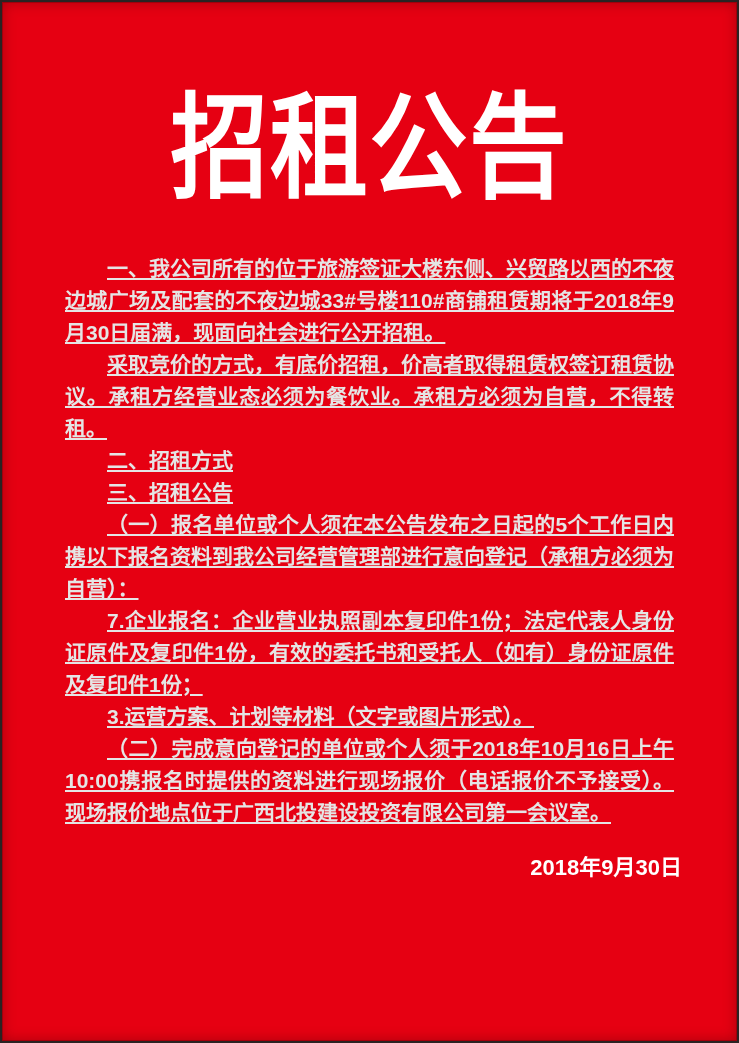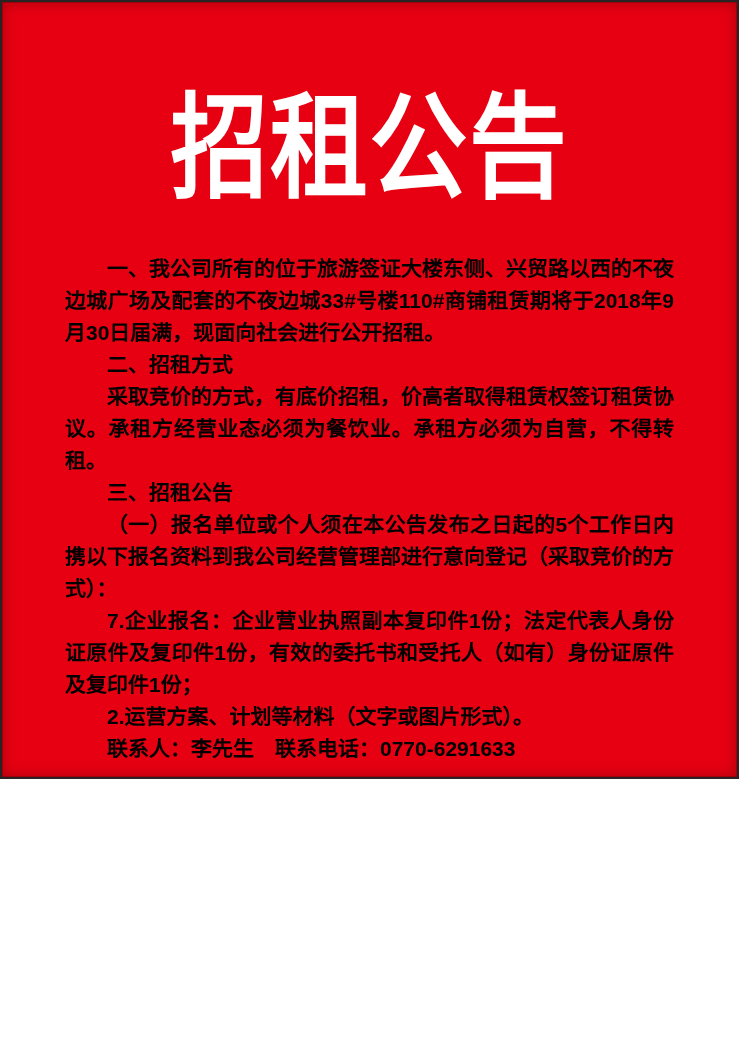--- a/index.html
+++ b/index.html
@@ -3,21 +3,21 @@
 <meta charset="utf-8">
 <style>
   html, body {
     margin: 0;
     padding: 0;
     background: #ffffff;
   }
   .page {
     position: relative;
     width: 739px;
-    height: 779px;
+    height: 1043px;
     box-sizing: border-box;
     background: #e60012;
     border: 2px solid #2a2323;
     box-shadow: inset 0 0 0 1px rgba(90,0,6,0.35), inset 0 0 14px rgba(90,0,6,0.45);
     overflow: hidden;
     font-family: "Liberation Sans", "DejaVu Sans", sans-serif;
   }
   .title {
     margin: 0;
     padding-top: 88px;
@@ -27,25 +27,26 @@
     font-weight: bold;
     font-size: 115px;
     line-height: 115px;
     letter-spacing: 2px;
     white-space: nowrap;
     transform: scaleX(0.85);
     transform-origin: 50% 50%;
   }
   .body {
     margin: 48px 63px 0 63px;
-    color: #000000;
+    color: #e5e5e5;
     font-weight: bold;
     font-size: 21px;
     line-height: 32px;
     text-align: justify;
+    text-decoration: underline;
   }
   .body p {
     margin: 0;
     text-indent: 2em;
   }
   .contact .phone-label {
     margin-left: 1em;
   }
   .signature {
     margin: 22px 55px 0 auto;
@@ -59,26 +60,26 @@
 </style>
 </head>
 <body>
 
 <div class="page">
 
   <h1 class="title">招租公告</h1>
 
   <div class="body">
     <p>一、我公司所有的位于旅游签证大楼东侧、兴贸路以西的不夜边城广场及配套的不夜边城33#号楼110#商铺租赁期将于2018年9月30日届满，现面向社会进行公开招租。</p>
+    <p>采取竞价的方式，有底价招租，价高者取得租赁权签订租赁协议。承租方经营业态必须为餐饮业。承租方必须为自营，不得转租。</p>
     <p>二、招租方式</p>
-    <p>采取竞价的方式，有底价招租，价高者取得租赁权签订租赁协议。承租方经营业态必须为餐饮业。承租方必须为自营，不得转租。</p>
     <p>三、招租公告</p>
-    <p>（一）报名单位或个人须在本公告发布之日起的5个工作日内携以下报名资料到我公司经营管理部进行意向登记（采取竞价的方式）：</p>
+    <p>（一）报名单位或个人须在本公告发布之日起的5个工作日内携以下报名资料到我公司经营管理部进行意向登记（承租方必须为自营）：</p>
     <p>7.企业报名：企业营业执照副本复印件1份；法定代表人身份证原件及复印件1份，有效的委托书和受托人（如有）身份证原件及复印件1份；</p>
-    <p>2.运营方案、计划等材料（文字或图片形式）。</p>
-    <p class="contact"><span>联系人：</span><span>李先生</span><span class="phone-label">联系电话：</span><span>0770-6291633</span></p>
+    <p>3.运营方案、计划等材料（文字或图片形式）。</p>
+    <p>（二）完成意向登记的单位或个人须于2018年10月16日上午10:00携报名时提供的资料进行现场报价（电话报价不予接受）。现场报价地点位于广西北投建设投资有限公司第一会议室。</p>
   </div>
 
   <div class="signature">
     <div>2018年9月30日</div>
   </div>
 
 </div>
 
 </body></html>

